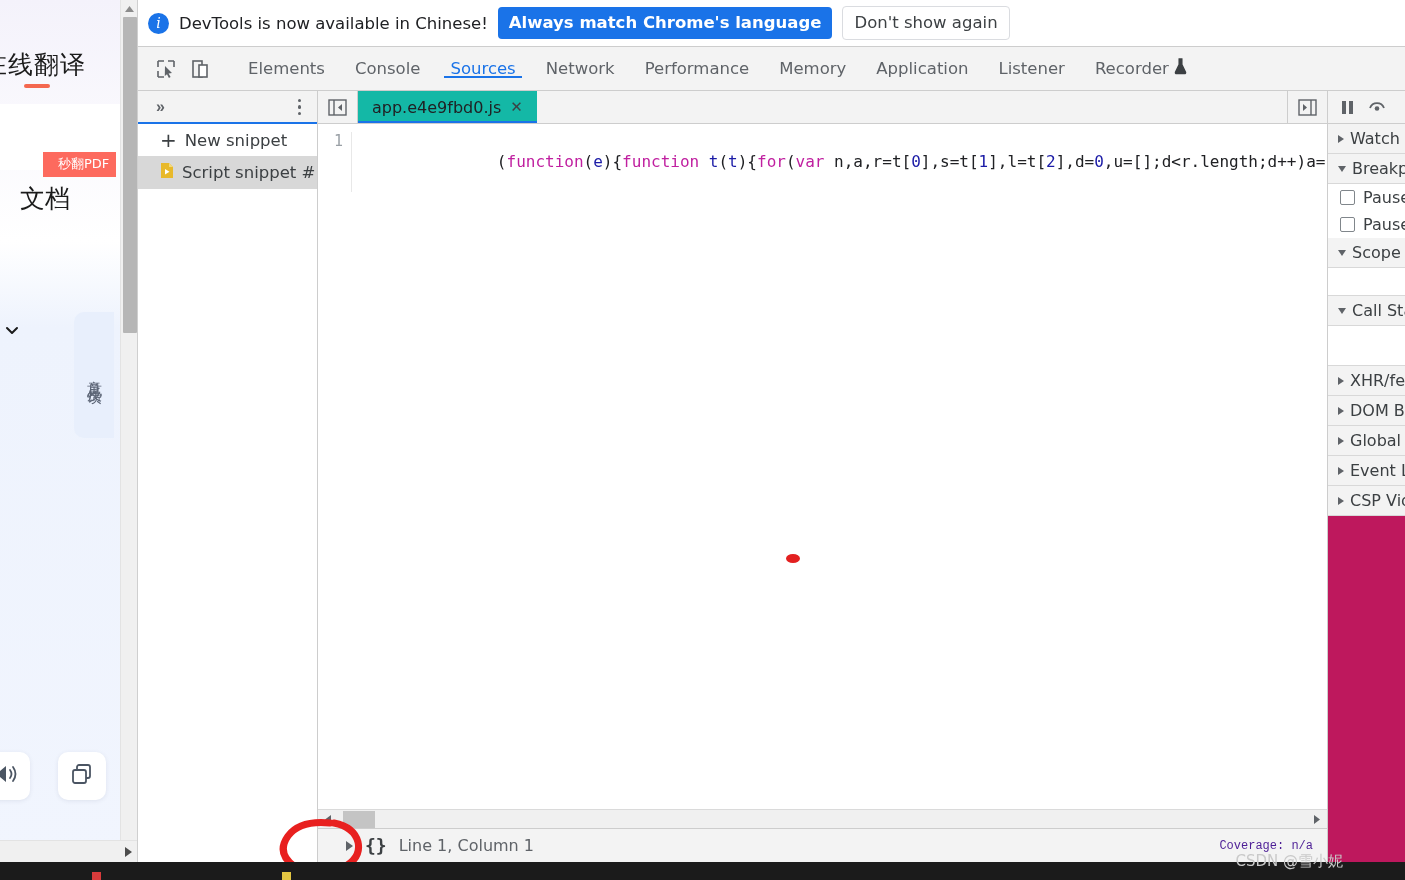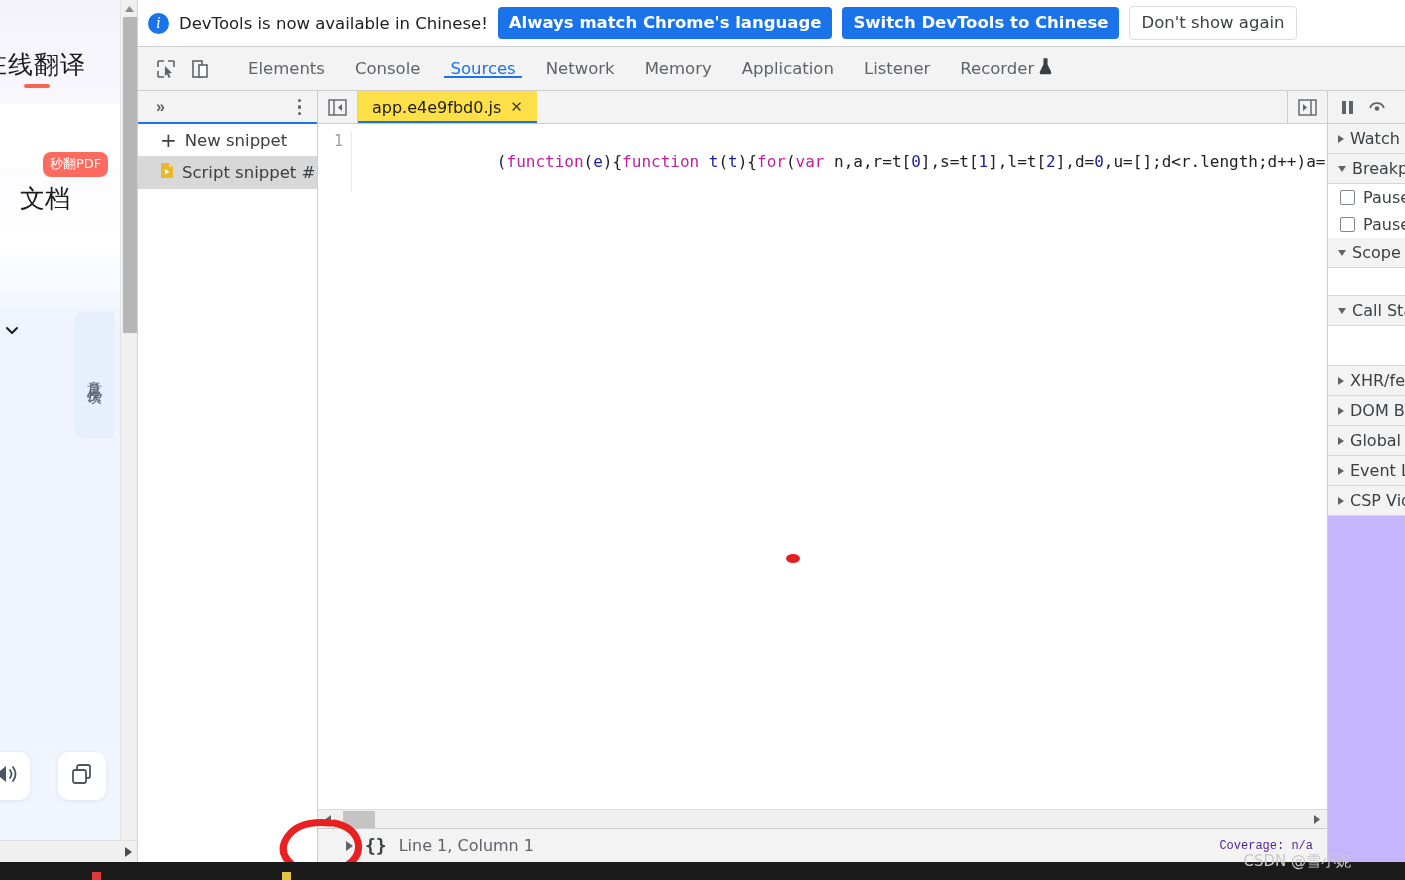--- a/index.html
+++ b/index.html
@@ -27,21 +27,21 @@
     position: absolute; left: 24px; top: 84px; width: 26px; height: 4px;
     background: #f4674f; border-radius: 2px;
   }
   .pl-white-band {
     position: absolute; left: 0; top: 104px; width: 120px; height: 66px;
     background: #ffffff;
   }
   .pl-badge {
     position: absolute; left: 43px; top: 152px;
     background: #fd6a5e; color: #ffffff; font-size: 13px;
-    padding: 3px 7px 4px 7px; border-radius: 8px;
+    padding: 3px 7px 4px 15px; border-radius: 0;
     font-family: "DejaVu Sans", sans-serif; white-space: nowrap;
   }
   .pl-doc {
     position: absolute; left: 20px; top: 182px;
     font-size: 25px; color: #1b1b1b;
     font-family: "DejaVu Sans", sans-serif;
   }
   .pl-chevron {
     position: absolute; left: 4px; top: 322px;
     width: 16px; height: 16px;
@@ -168,21 +168,21 @@
   
   .editor-pane { flex: 1 1 auto; display: flex; flex-direction: column; min-width: 0; background: #fff; }
   .editor-tabs {
     height: 33px; background: #f3f3f3; border-bottom: 1px solid #cdcdcd;
     display: flex; align-items: stretch; flex: 0 0 33px;
   }
   .panel-toggle { width: 40px; display: flex; align-items: center; justify-content: center;
     border-right: 1px solid #cdcdcd; cursor: pointer; }
   .file-tab {
     display: flex; align-items: center; gap: 9px; padding: 0 14px;
-    background: #fde047; font-size: 16px; color: #202124;
+    background: #14b8a6; font-size: 16px; color: #202124;
     font-family: "DejaVu Sans", sans-serif; position: relative; cursor: pointer;
   }
   .file-tab::after {
     content:""; position:absolute; left:0; right:0; bottom:0; height:2px; background:#1a73e8;
   }
   .file-close { font-size: 15px; color: #3c4043; cursor: pointer; }
   .editor-tabs .spacer { flex: 1 1 auto; }
   .panel-toggle.right { border-right: none; border-left: 1px solid #cdcdcd; }
 
   .code-wrap { flex: 1 1 auto; position: relative; overflow: hidden; background: #fff; }
@@ -222,21 +222,21 @@
   }
   .status-left { display: flex; align-items: center; gap: 12px; padding-left: 28px; }
   .tri-right { width: 0;height:0;border-left:7px solid #5f6368;border-top:5px solid transparent;border-bottom:5px solid transparent; cursor:pointer;}
   .pretty { font-family: "DejaVu Sans Mono", monospace; font-size: 18px; color: #3c4043; font-weight: bold; cursor: pointer;}
   .status-text { font-size: 16px; color: #5f6368; font-family: "DejaVu Sans", sans-serif; }
   .status-right { margin-left: auto; font-size: 12px; color: #4c1d95; font-family: Liberation Mono, monospace; }
 
   
   .debug-pane {
     width: 78px; flex: 0 0 78px; border-left: 1px solid #cdcdcd;
-    display: flex; flex-direction: column; background: #c4b5fd; overflow: hidden;
+    display: flex; flex-direction: column; background: #be185d; overflow: hidden;
   }
   .debug-toolbar {
     height: 33px; flex: 0 0 33px; background: #f3f3f3; border-bottom: 1px solid #cdcdcd;
     display: flex; align-items: center; gap: 14px; padding-left: 14px;
   }
   .pause-btn { display: flex; gap: 3px; cursor: pointer; }
   .pause-btn i { width: 4px; height: 13px; background: #5f6368; display: block; }
   .sec-header {
     height: 30px; display: flex; align-items: center; gap: 6px; padding-left: 10px;
     background: #f3f3f3; border-bottom: 1px solid #d8d8d8;
@@ -258,21 +258,21 @@
   
   .annot { position: absolute; left: 278px; top: 818px; pointer-events: none; }
 
   
   .taskbar {
     position: absolute; left: 0; top: 862px; width: 1405px; height: 18px;
     background: #1b1b1b;
   }
   .tb-mark { position: absolute; top: 10px; width: 9px; height: 8px; }
   .watermark {
-    position: absolute; right: 54px; top: 852px;
+    position: absolute; right: 62px; top: 852px;
     font-size: 15px; color: #c9c9c9; white-space: nowrap;
     font-family: "DejaVu Sans", sans-serif;
   }
 </style>
 </head>
 <body>
 
 <div class="screen">
 
   <div class="page-left">
@@ -331,21 +331,20 @@
         </svg>
     </div>
   </div>
 
   <div class="devtools">
 
     <div class="dt-banner">
       <div class="info-icon">i</div>
       <div class="banner-text">DevTools is now available in Chinese!</div>
       <button class="btn-blue">Always match Chrome's language</button>
-      <button class="btn-blue">Switch DevTools to Chinese</button>
       <button class="btn-ghost">Don't show again</button>
     </div>
 
     <div class="dt-tabs">
       <div class="tool-icons">
         <div class="tool-icon">
           <svg width="22" height="22" viewBox="0 0 22 22">
             <path d="M3 3 H9 M3 3 V9 M19 3 H13 M19 3 V9 M3 19 H9 M3 19 V13" stroke="#5f6368" stroke-width="1.6" fill="none"></path>
             <path d="M10 8 L17 15 L13.6 15.4 L15.6 19 L13.9 19.9 L12 16.2 L9.8 18 Z" fill="#5f6368"></path>
           </svg>
@@ -363,20 +362,23 @@
           <span>Elements</span>
         </div>
       <div class="dt-tab">
           <span>Console</span>
         </div>
       <div class="dt-tab active">
           <span>Sources</span>
         </div>
       <div class="dt-tab">
           <span>Network</span>
+        </div>
+      <div class="dt-tab">
+          <span>Performance</span>
         </div>
       <div class="dt-tab">
           <span>Memory</span>
         </div>
       <div class="dt-tab">
           <span>Application</span>
         </div>
       <div class="dt-tab">
           <span>Listener</span>
         </div>

